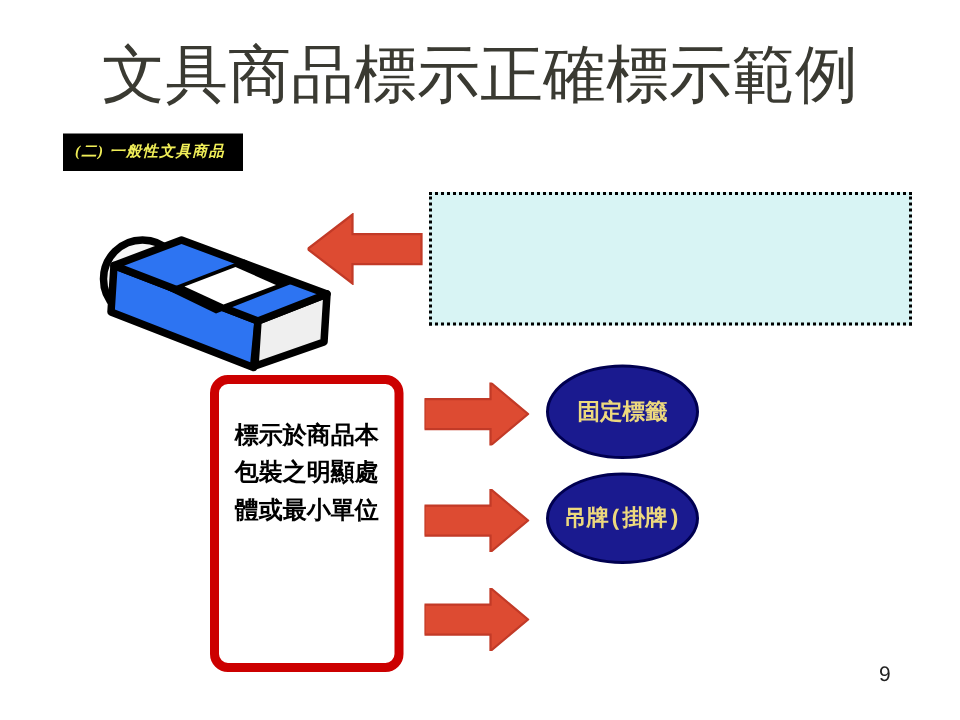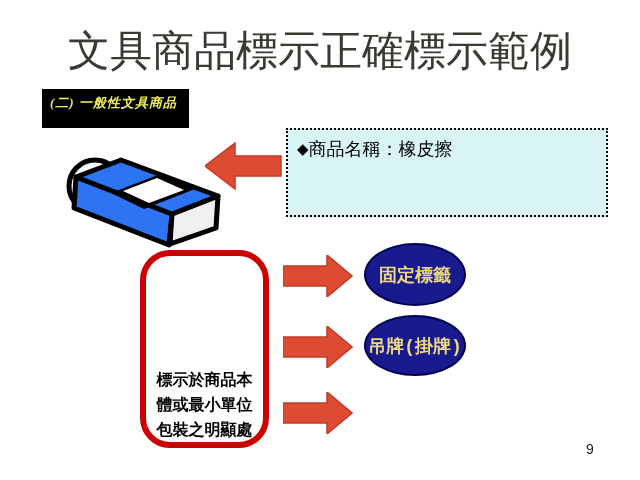--- a/index.html
+++ b/index.html
@@ -33,24 +33,24 @@
     font-weight: normal;
     color: var(--title_color);
     letter-spacing: 0px;
     white-space: nowrap;
   }
   .section-label {
     position: absolute;
     left: 42px; top: 89px;
     background: var(--section_label_bg);
     color: var(--section_label_text);
-    font-size: 13px;
+    font-size: 10px;
     font-style: italic;
     font-weight: bold;
-    padding: 5px 12px 16px 8px;
+    padding: 5px 12px 6px 8px;
     letter-spacing: 1px;
     white-space: nowrap;
   }
   .eraser-svg {
     position: absolute;
     left: 52px; top: 140px;
     width: 184px; height: 112px;
   }
   .arrow-left-svg {
     position: absolute;
@@ -71,24 +71,24 @@
     color: #000;
     white-space: nowrap;
   }
   .info-line .bullet { font-size: 15px; vertical-align: 1px; }
   .note-box {
     position: absolute;
     left: 140px; top: 250px;
     width: 129px; height: 198px;
     background: #fff;
     border: 6px solid var(--note_border);
-    border-radius: 30px;
+    border-radius: 12px;
     display: flex;
     flex-direction: column;
-    justify-content: flex-end;
+    justify-content: flex-start;
     align-items: center;
   }
   .note-text {
     margin-top: 22px;
     font-size: 16px;
     line-height: 25px;
     font-weight: bold;
     color: #000;
     text-align: left;
     white-space: nowrap;
@@ -105,21 +105,21 @@
     position: absolute;
     left: 364px;
     width: 102px;
     background: var(--ellipse_fill);
     border: 2px solid var(--ellipse_stroke);
     border-radius: 50%;
     display: flex;
     align-items: center;
     justify-content: center;
     color: var(--ellipse_text);
-    font-size: 18px;
+    font-size: 15px;
     font-weight: bold;
     white-space: nowrap;
   }
   .ellipse-1 { top: 243px; height: 63px; }
   .ellipse-2 { top: 315px; height: 61px; font-family: Liberation Mono, monospace; }
   .ellipse-3 { top: 384px; height: 60px; }
   .page-number {
     position: absolute;
     left: 586px; top: 441px;
     font-size: 14px;
@@ -148,30 +148,27 @@
 
     <polygon points="59,53 111,33 143,49 92,69" fill="#000"></polygon>
     <polygon points="71,51 105,38 132,50 97,63" fill="#fff"></polygon>
   </svg>
 
   <svg class="arrow-left-svg" viewBox="0 0 77 48" aria-hidden="true">
     <polygon points="0,24 30,1 30,14 76,14 76,34 30,34 30,47" style="fill:var(--arrow_fill);stroke:var(--arrow_stroke)" stroke-width="1.5"></polygon>
   </svg>
 
   <div class="info-box">
-    <div class="info-line">
-      <span class="bullet">◆</span><span>商品名稱：橡皮擦</span>
-    </div>
   </div>
 
   <div class="note-box">
     <div class="note-text">
       <div>標示於商品本</div>
+      <div>包裝之明顯處</div>
       <div>體或最小單位</div>
-      <div>包裝之明顯處</div>
     </div>
   </div>
 
   <svg class="arrow-right-svg arrow-r1" viewBox="0 0 70 42" aria-hidden="true">
     <polygon points="0,11 44,11 44,0 69,21 44,42 44,31 0,31" style="fill:var(--arrow_fill);stroke:var(--arrow_stroke)" stroke-width="1.5"></polygon>
   </svg>
   <svg class="arrow-right-svg arrow-r2" viewBox="0 0 70 42" aria-hidden="true">
     <polygon points="0,11 44,11 44,0 69,21 44,42 44,31 0,31" style="fill:var(--arrow_fill);stroke:var(--arrow_stroke)" stroke-width="1.5"></polygon>
   </svg>
   <svg class="arrow-right-svg arrow-r3" viewBox="0 0 70 42" aria-hidden="true">

